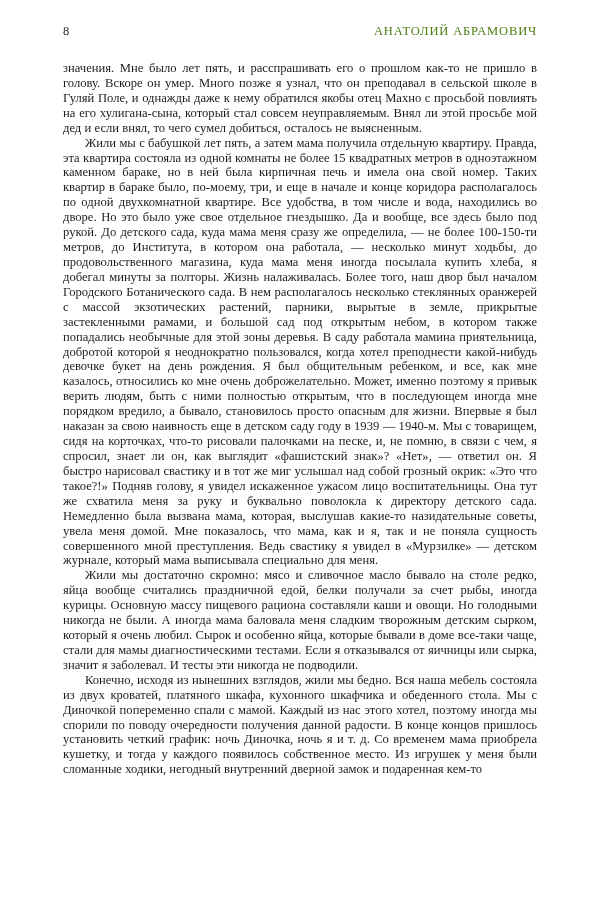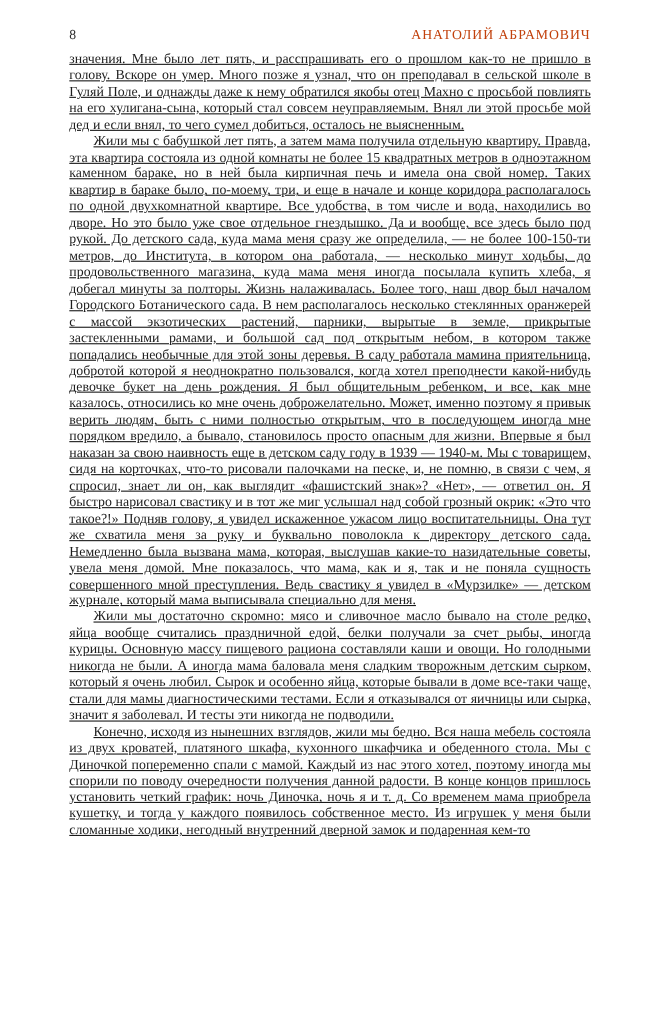--- a/index.html
+++ b/index.html
@@ -35,32 +35,31 @@
   }
   .folio {
     font-size: 12.5px;
     line-height: 1;
     color: #2b2b2b;
     letter-spacing: 0.2px;
   }
   .running-head {
     font-size: 12.5px;
     line-height: 1;
-    color: #c2410c;
+    color: #4d7c0f;
     letter-spacing: 0.85px;
     margin-left: 44px;
   }
 
   
   .text-block {
     position: absolute;
-    top: 46px;
+    top: 61px;
     left: 63px;
     width: 474px;
-    text-decoration: underline;
   }
   .para {
     margin: 0;
     font-size: 12.6px;
     line-height: 14.92px;
     text-align: justify;
     text-justify: inter-word;
     text-indent: 22px;
     color: #1d1d1d;
     hyphens: none;

